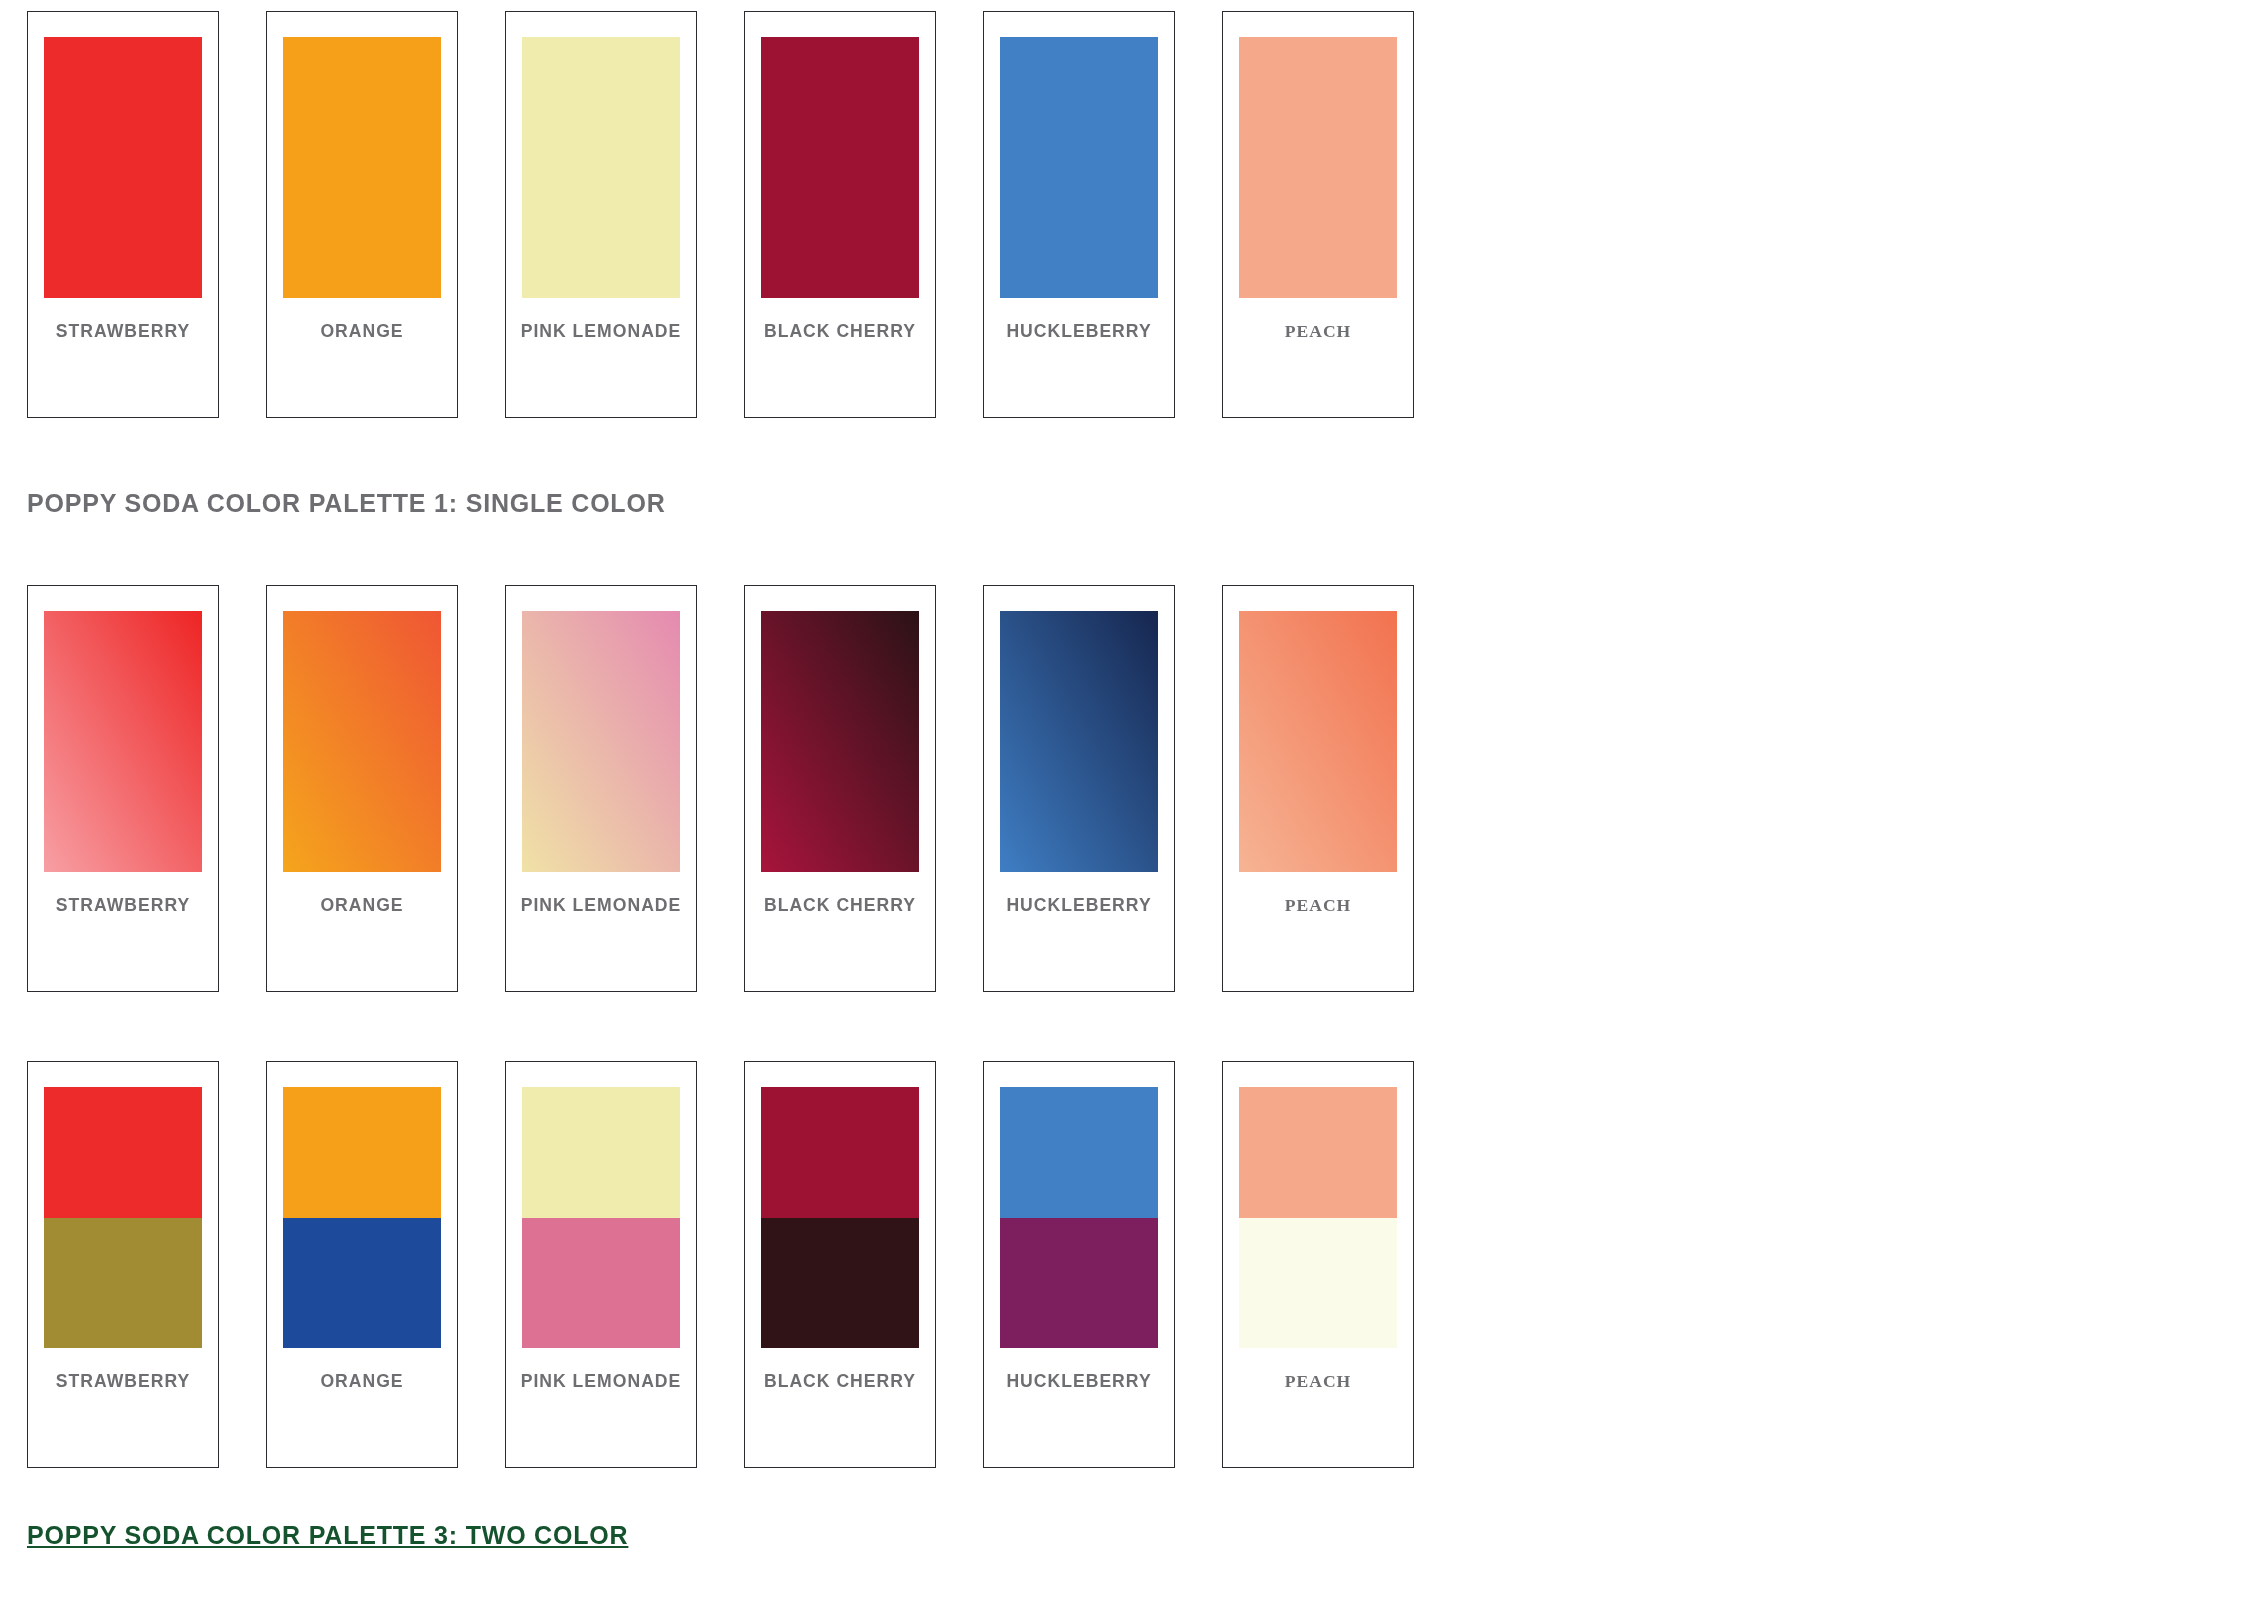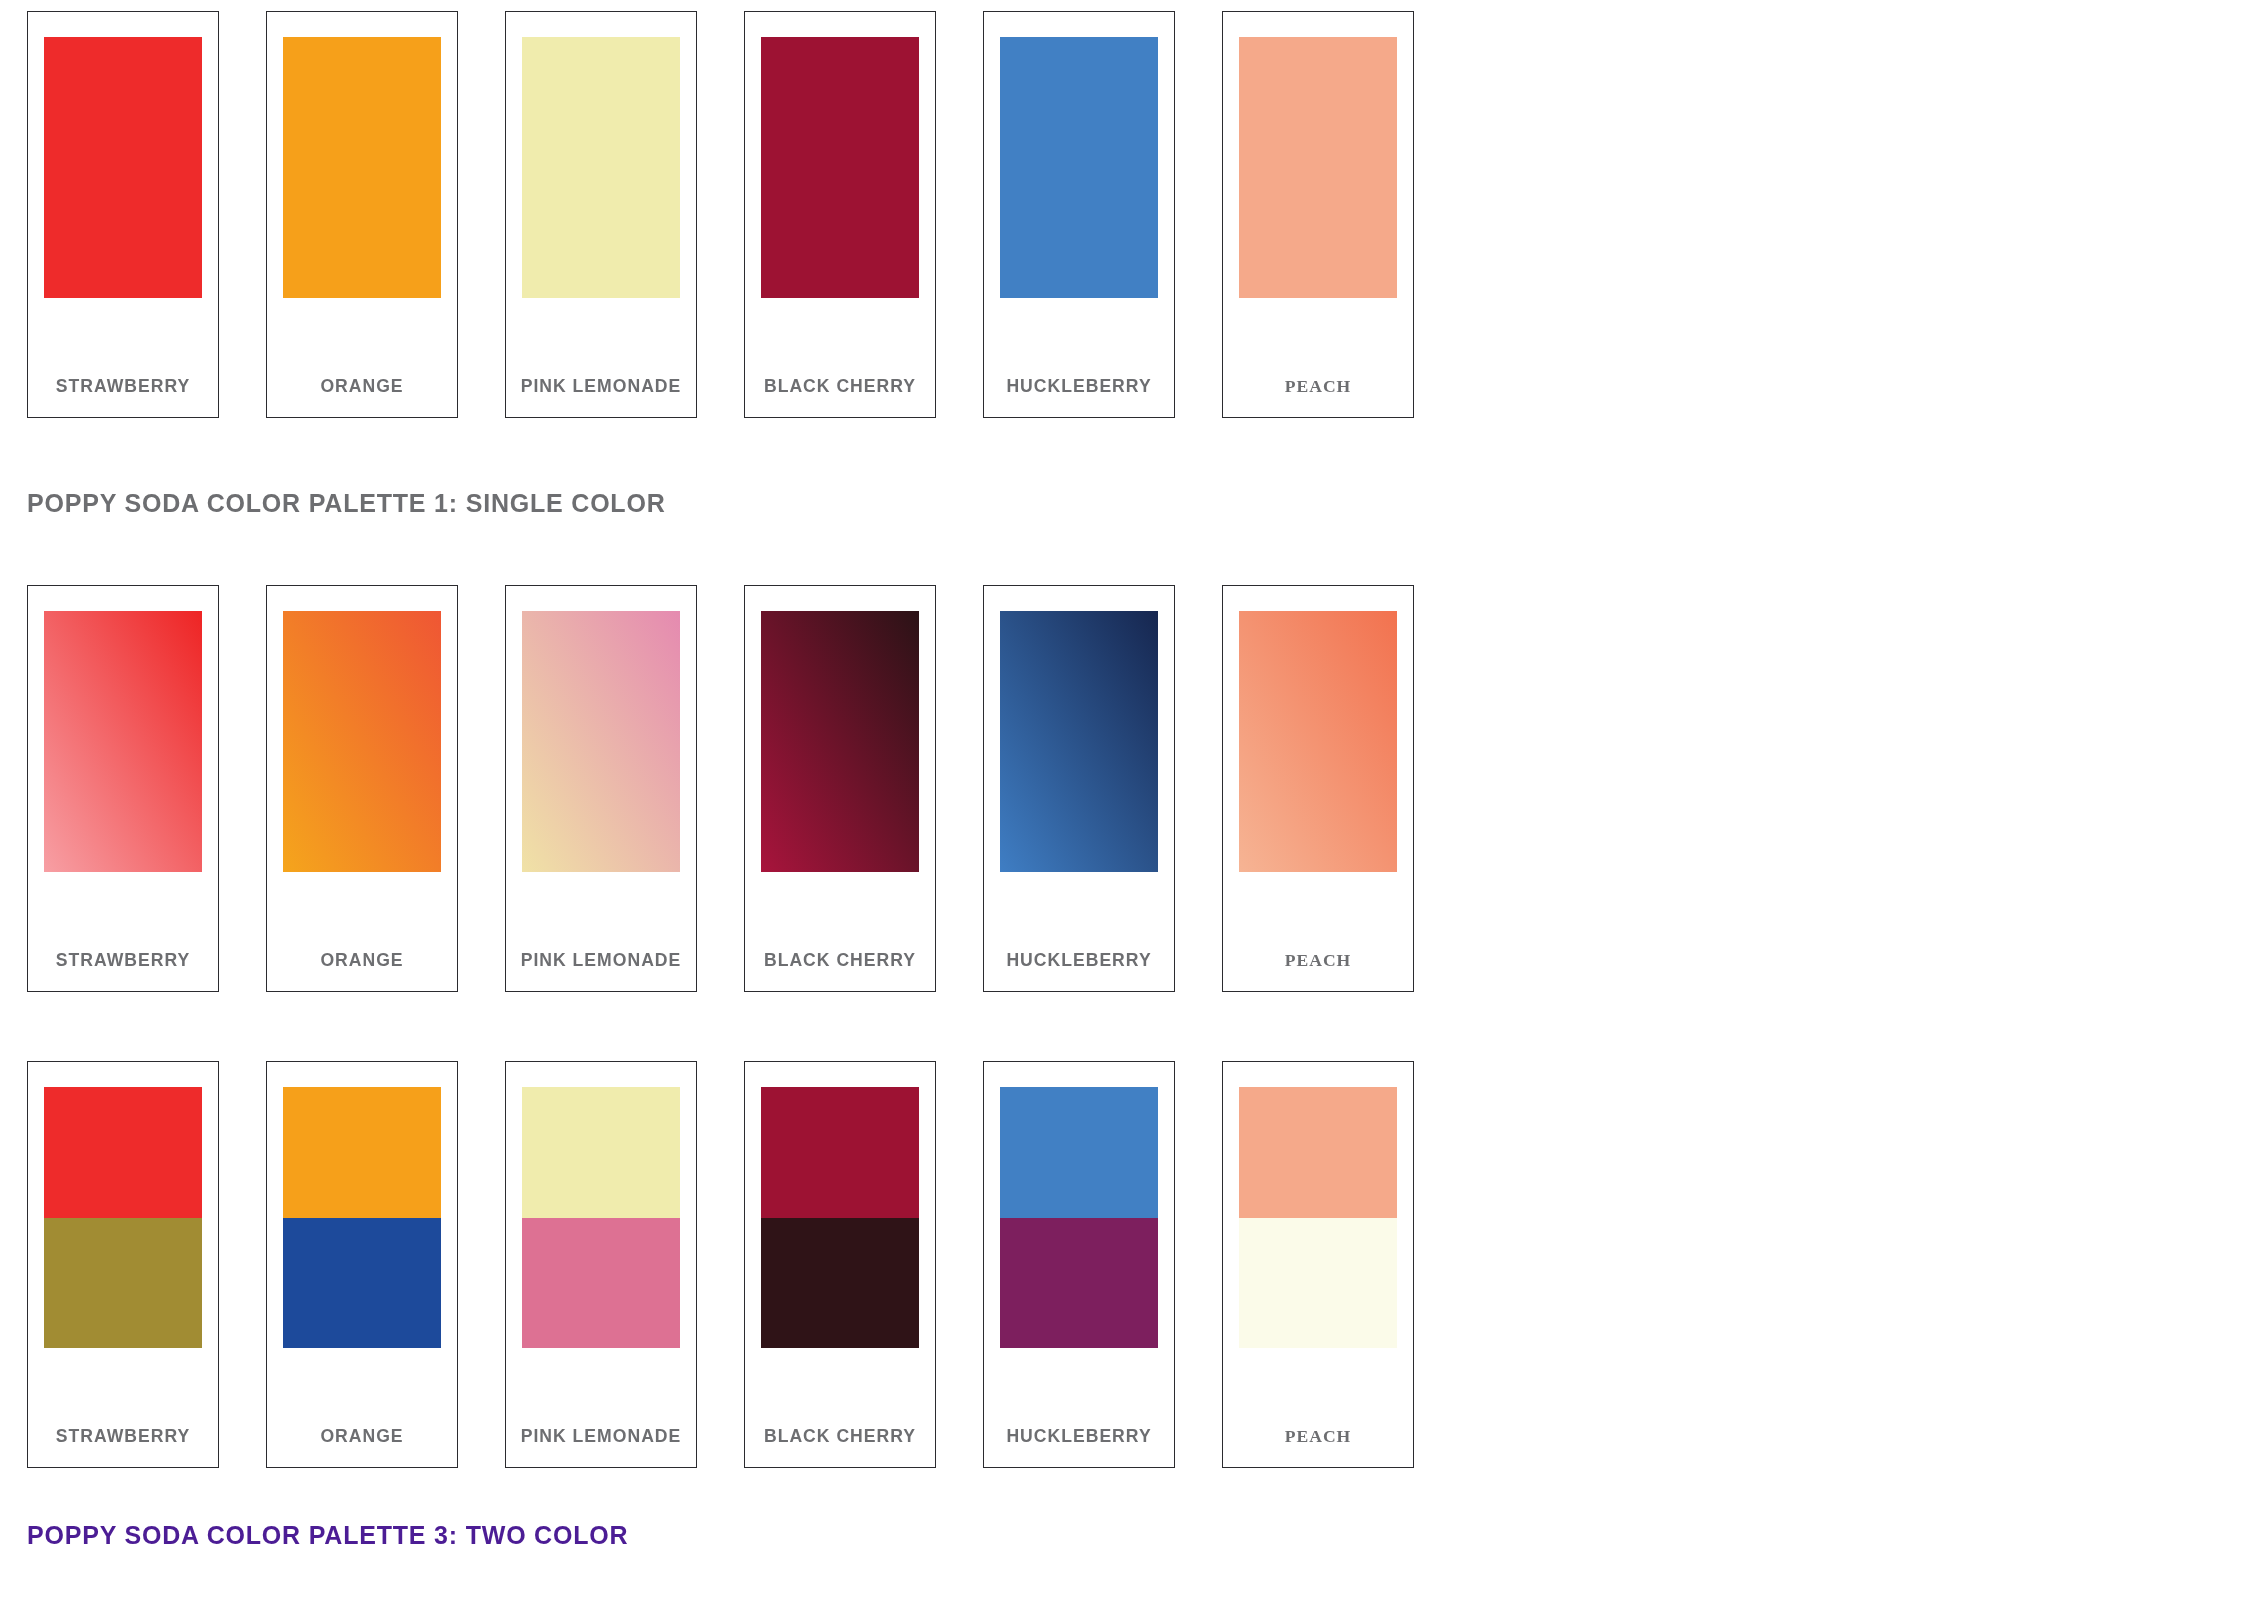--- a/index.html
+++ b/index.html
@@ -63,21 +63,21 @@
     display: flex;
     flex-direction: column;
   }
 
   .swatch-chip.split .half {
     width: 100%;
     height: 50%;
   }
 
   .swatch-label {
-    margin-top: 80px;
+    margin-top: 25px;
     font-size: 17.6px;
     font-weight: bold;
     letter-spacing: 1px;
     color: #6d6e71;
     text-align: center;
     line-height: 1;
     white-space: nowrap;
   }
 
   .palette-title {
@@ -228,18 +228,18 @@
 
         <div class="swatch-card" style="border-color: rgb(43, 43, 47);">
           <div class="swatch-chip split">
             <div class="half" style="background: rgb(245, 169, 138);"></div>
             <div class="half" style="background: rgb(251, 251, 233);"></div>
           </div>
           <div class="swatch-label" style="color: rgb(109, 110, 113);">PEACH</div>
         </div>
 
       </div>
-      <div class="palette-title" style="color: #4c1d95;">POPPY SODA COLOR PALETTE 3: TWO COLOR</div>
+      <div class="palette-title" style="color: #14532d; text-decoration: underline;">POPPY SODA COLOR PALETTE 3: TWO COLOR</div>
     </div>
   </section>
 
 </div>
 
 
 </body></html>

